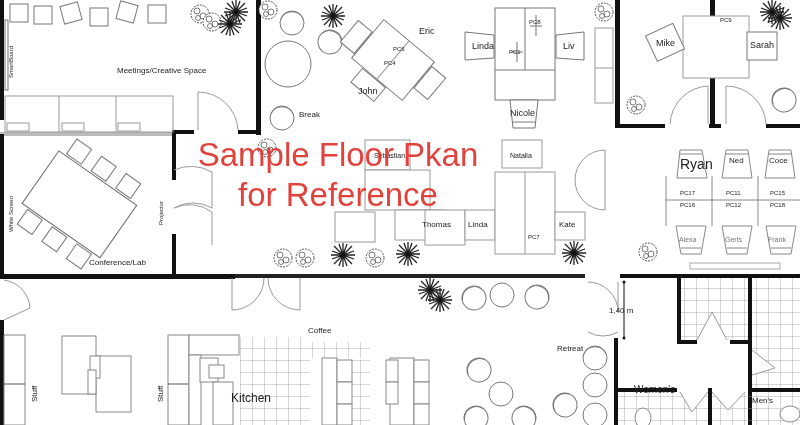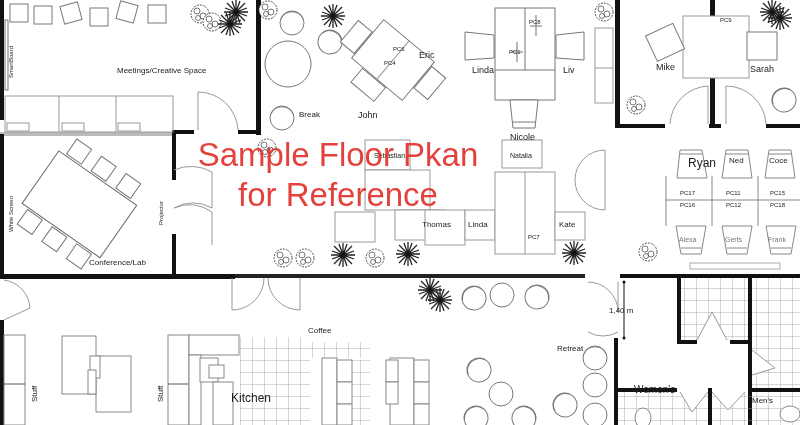--- a/index.html
+++ b/index.html
@@ -1,21 +1,21 @@
 <!DOCTYPE html>
 <html><head>
 <meta charset="utf-8">
 <style>
   html,body{margin:0;padding:0;background:#fff;}
   body{width:800px;height:425px;overflow:hidden;position:relative;font-family:"Liberation Sans",sans-serif;}
   #plan{position:absolute;left:0;top:0;width:800px;height:425px;}
   .lbl{position:absolute;font-size:9px;color:#222;white-space:nowrap;font-family:"Liberation Sans",sans-serif;}
   .lbl.rot{transform:rotate(-90deg);transform-origin:left top;font-size:6px;}
   .lbl.small{font-size:6px;}
-  .lbl.name{font-size:9px;margin-top:24px;}
+  .lbl.name{font-size:9px;}
   .watermark{position:absolute;left:0;width:676px;text-align:center;color:#e0322b;font-size:33px;font-family:"Liberation Sans",sans-serif;opacity:0.92;line-height:1;}
 </style>
 </head>
 <body>
 
 <svg id="plan" viewBox="0 0 800 425" xmlns="http://www.w3.org/2000/svg">
   <defs>
     <pattern id="tile" width="12" height="12" patternUnits="userSpaceOnUse">
       <path d="M12 0 L0 0 0 12" fill="none" stroke="#999" stroke-width="0.8"></path>
     </pattern>
@@ -288,21 +288,21 @@
 <span class="lbl name" style="left:472px;top:41px;">Linda</span>
 <span class="lbl name" style="left:563px;top:41px;">Liv</span>
 <span class="lbl name" style="left:510px;top:108px;">Nicole</span>
 <span class="lbl name" style="left:656px;top:38px;">Mike</span>
 <span class="lbl name" style="left:750px;top:40px;">Sarah</span>
 <span class="lbl" style="left:374px;top:152px;font-size:7px;">Sebastian</span>
 <span class="lbl" style="left:510px;top:152px;font-size:7px;">Natalia</span>
 <span class="lbl" style="left:422px;top:220px;font-size:8px;">Thomas</span>
 <span class="lbl" style="left:468px;top:220px;font-size:8px;">Linda</span>
 <span class="lbl" style="left:559px;top:220px;font-size:8px;">Kate</span>
-<span class="lbl" style="left:680px;top:156px;font-size:12px;margin-left:8px;">Ryan</span>
+<span class="lbl" style="left:680px;top:156px;font-size:14px;">Ryan</span>
 <span class="lbl" style="left:729px;top:156px;font-size:8px;">Ned</span>
 <span class="lbl" style="left:769px;top:156px;font-size:8px;">Coce</span>
 <span class="lbl" style="left:679px;top:236px;font-size:7px;color:#777;">Alexa</span>
 <span class="lbl" style="left:725px;top:236px;font-size:7px;color:#777;">Gerts</span>
 <span class="lbl" style="left:768px;top:236px;font-size:7px;color:#777;">Frank</span>
 
 <span class="lbl small" style="left:393px;top:46px;">PC6</span>
 <span class="lbl small" style="left:384px;top:60px;">PC4</span>
 <span class="lbl small" style="left:529px;top:19px;">PC8</span>
 <span class="lbl small" style="left:509px;top:49px;">PC1</span>

